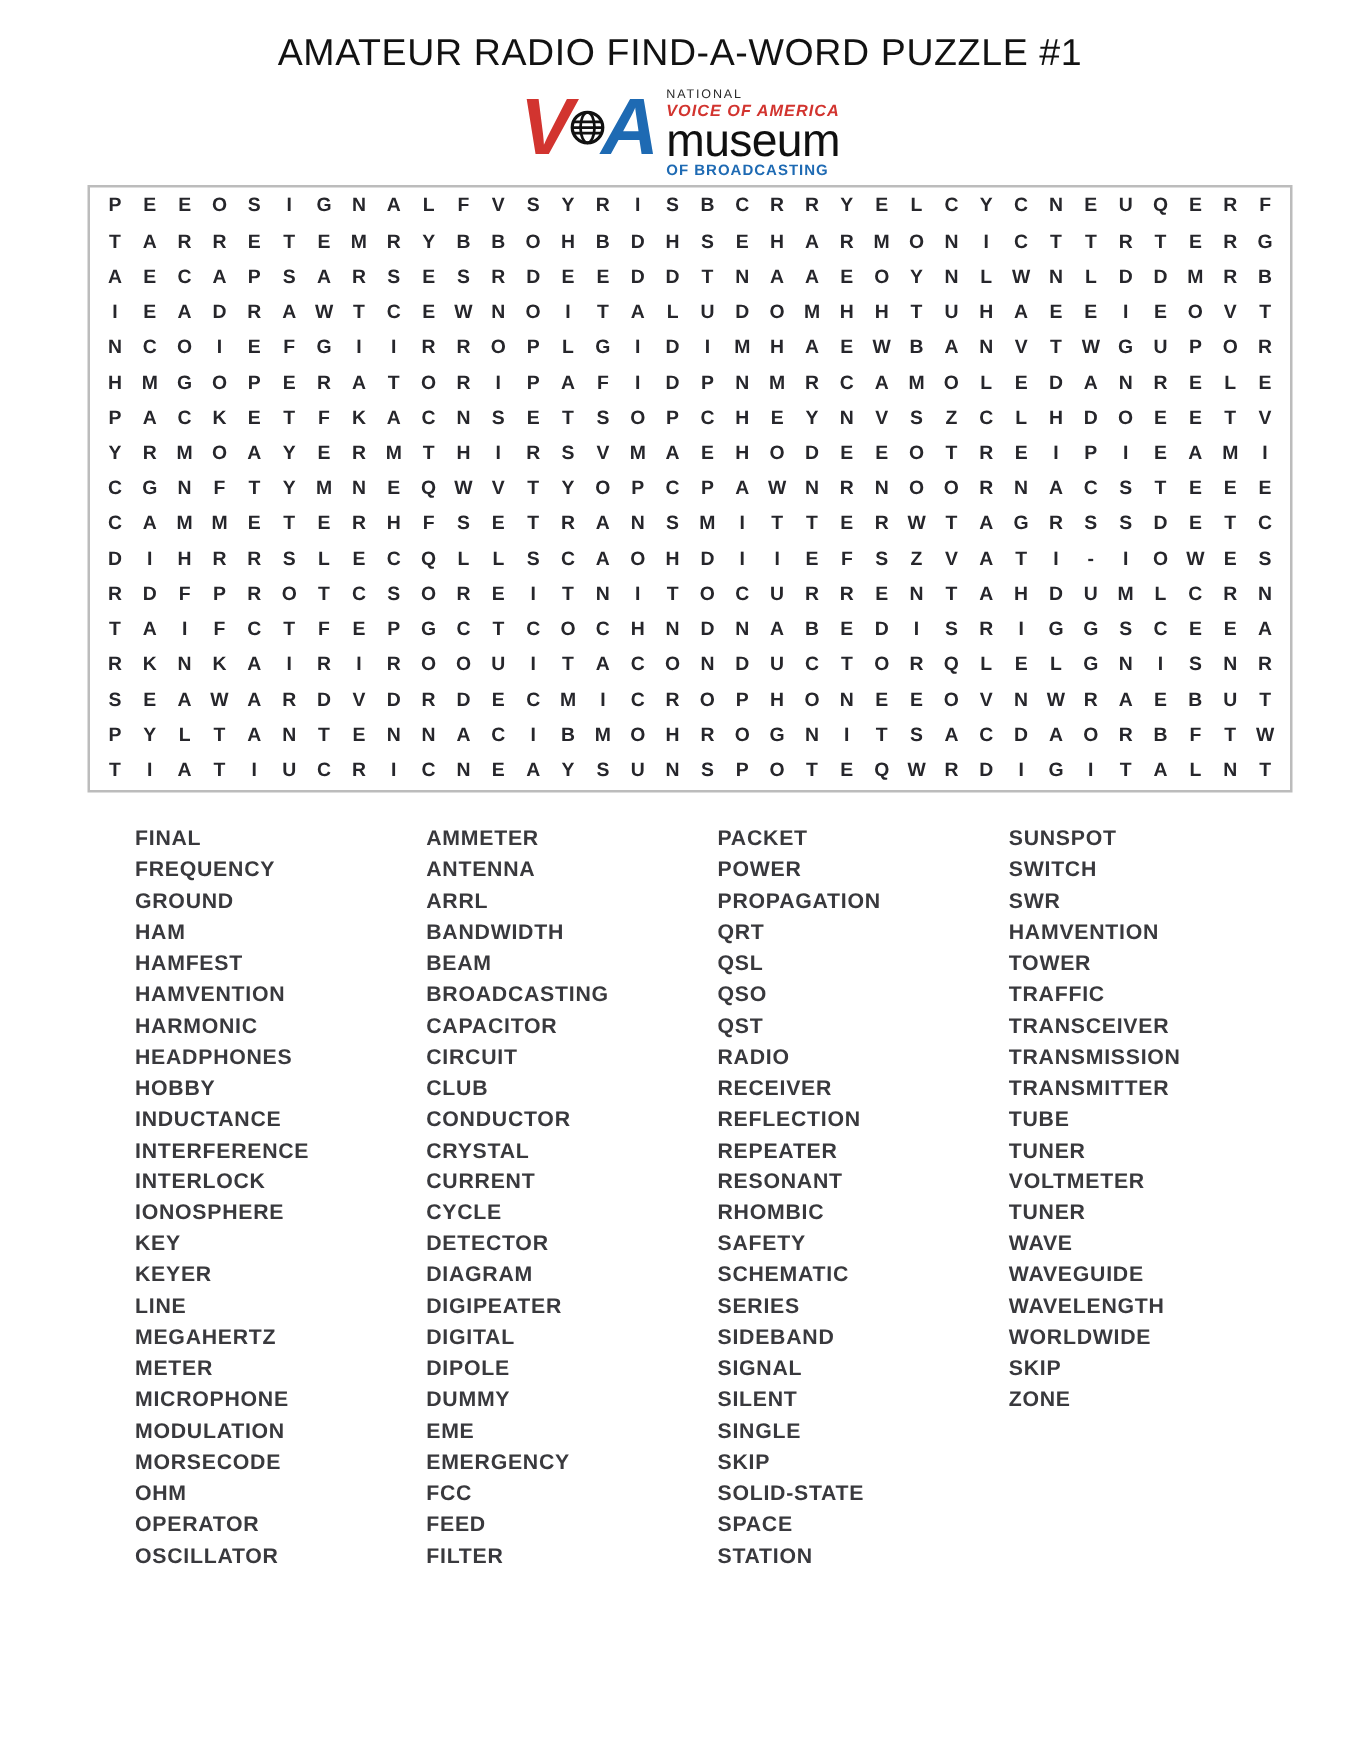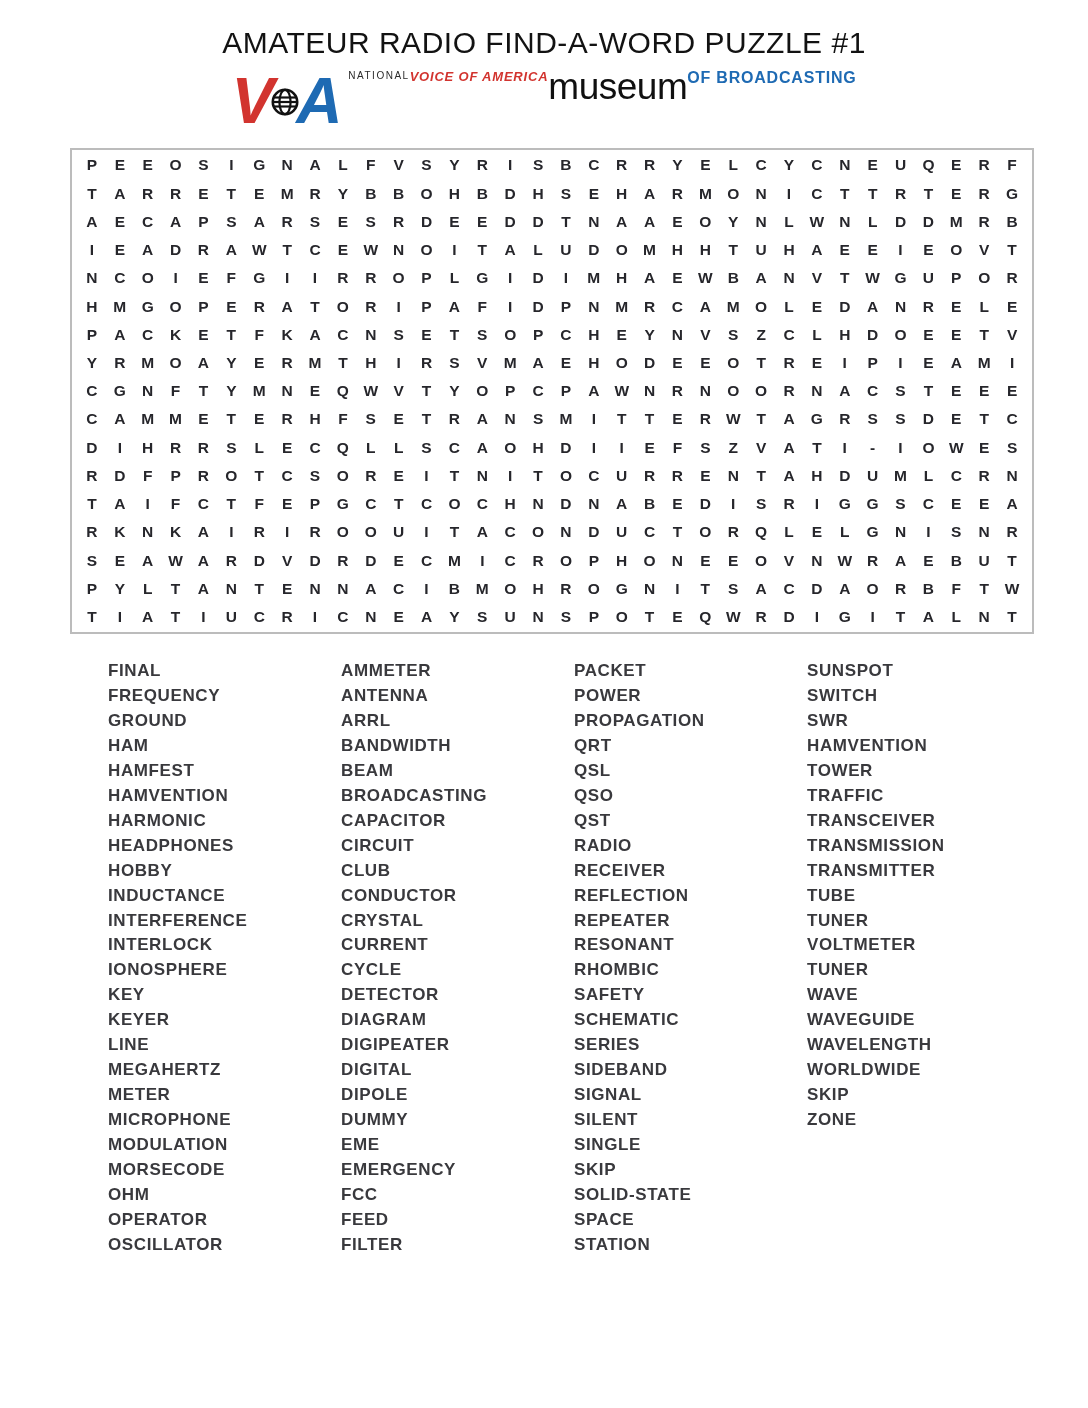--- a/index.html
+++ b/index.html
@@ -56,21 +56,21 @@
     font-size: 64px;
     font-weight: 800;
     font-style: italic;
     line-height: 62px;
     color: var(--logo-blue, #1e6ab3);
     letter-spacing: -2px;
   }
   .logo-text {
     margin-left: 8px;
     display: flex;
-    flex-direction: row;
+    flex-direction: column;
     align-items: flex-start;
     padding-top: 2px;
   }
   .logo-national {
     font-size: 10px;
     letter-spacing: 1.5px;
     color: #2a2a2a;
     line-height: 12px;
   }
   .logo-voa {
@@ -82,21 +82,21 @@
     font-style: italic;
   }
   .logo-museum {
     font-size: 37px;
     font-weight: 400;
     color: #101010;
     line-height: 33px;
     letter-spacing: -0.5px;
   }
   .logo-broadcasting {
-    font-size: 16px;
+    font-size: 12px;
     font-weight: 600;
     letter-spacing: 0.8px;
     color: var(--logo-blue, #1e6ab3);
     line-height: 15px;
   }
 
   
   .grid-frame {
     position: absolute;
     top: 148px;

